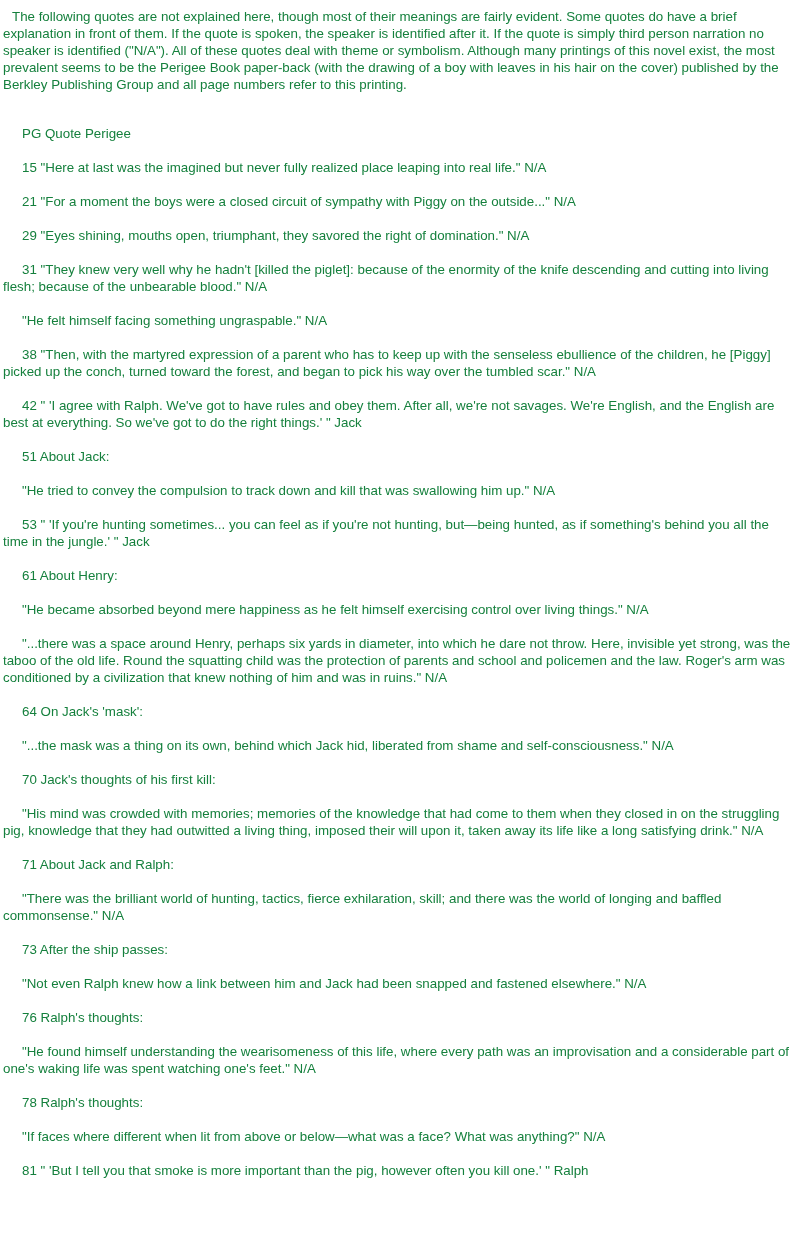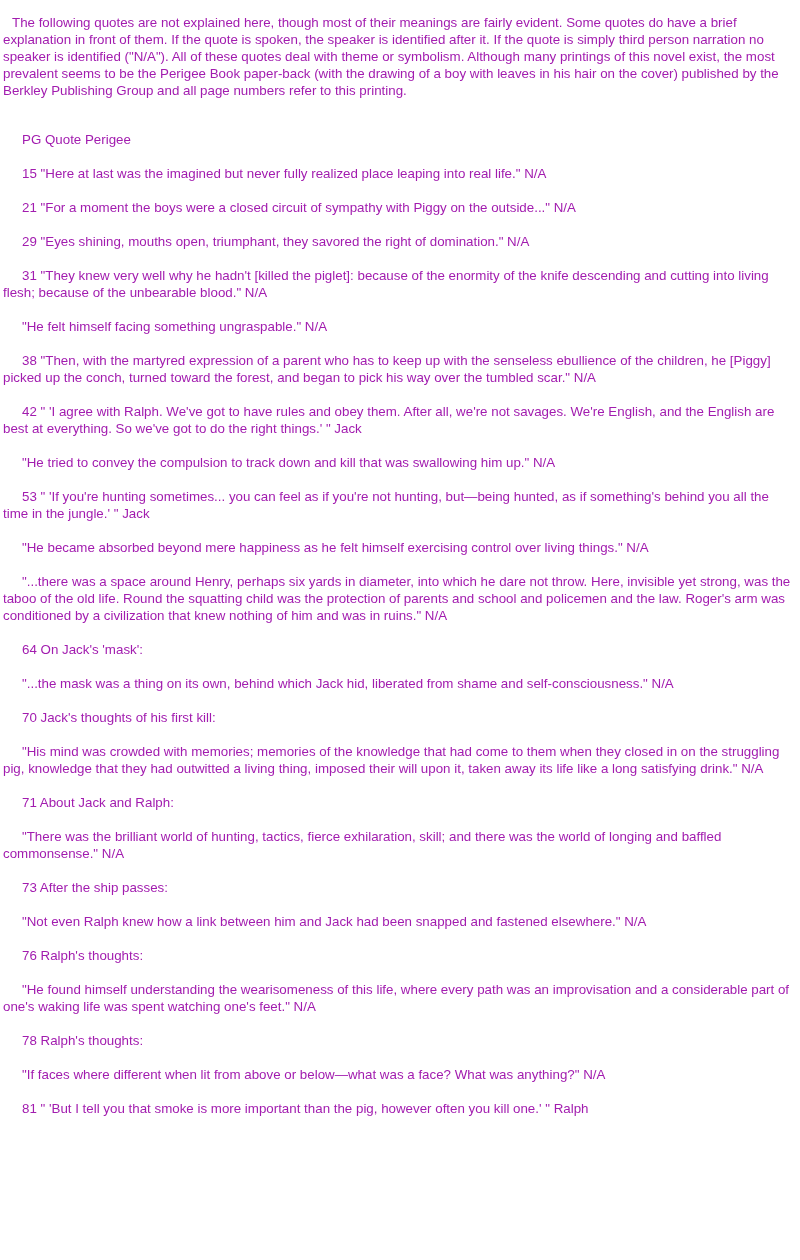--- a/index.html
+++ b/index.html
@@ -4,24 +4,24 @@
 <style>
   html, body {
     margin: 0;
     padding: 0;
     background: #ffffff;
   }
   .page {
     width: 800px;
     height: 1260px;
     box-sizing: border-box;
-    padding: 14px 5px 0 3px;
+    padding: 8px 5px 0 3px;
     overflow: hidden;
     background: #ffffff;
-    color: #a21caf;
+    color: #15803d;
     font-family: "Liberation Sans", "DejaVu Sans", sans-serif;
     font-size: 13.33px;
     line-height: 17px;
     text-align: left;
   }
   .intro {
     margin: 0 0 32px 0;
     text-indent: 9px;
   }
   .list-header {
@@ -39,22 +39,24 @@
 <div class="page">
   <p class="intro">The following quotes are not explained here, though most of their meanings are fairly evident. Some quotes do have a brief explanation in front of them. If the quote is spoken, the speaker is identified after it. If the quote is simply third person narration no speaker is identified ("N/A"). All of these quotes deal with theme or symbolism. Although many printings of this novel exist, the most prevalent seems to be the Perigee Book paper-back (with the drawing of a boy with leaves in his hair on the cover) published by the Berkley Publishing Group and all page numbers refer to this printing.</p>
   <p class="list-header">PG Quote Perigee</p>
   <p class="entry">15 "Here at last was the imagined but never fully realized place leaping into real life." N/A</p>
   <p class="entry">21 "For a moment the boys were a closed circuit of sympathy with Piggy on the outside..." N/A</p>
   <p class="entry">29 "Eyes shining, mouths open, triumphant, they savored the right of domination." N/A</p>
   <p class="entry">31 "They knew very well why he hadn't [killed the piglet]: because of the enormity of the knife descending and cutting into living flesh; because of the unbearable blood." N/A</p>
   <p class="entry">"He felt himself facing something ungraspable." N/A</p>
   <p class="entry">38 "Then, with the martyred expression of a parent who has to keep up with the senseless ebullience of the children, he [Piggy] picked up the conch, turned toward the forest, and began to pick his way over the tumbled scar." N/A</p>
   <p class="entry">42 " 'I agree with Ralph. We've got to have rules and obey them. After all, we're not savages. We're English, and the English are best at everything. So we've got to do the right things.' " Jack</p>
+  <p class="entry">51 About Jack:</p>
   <p class="entry">"He tried to convey the compulsion to track down and kill that was swallowing him up." N/A</p>
   <p class="entry">53 " 'If you're hunting sometimes... you can feel as if you're not hunting, but—being hunted, as if something's behind you all the time in the jungle.' " Jack</p>
+  <p class="entry">61 About Henry:</p>
   <p class="entry">"He became absorbed beyond mere happiness as he felt himself exercising control over living things." N/A</p>
   <p class="entry">"...there was a space around Henry, perhaps six yards in diameter, into which he dare not throw. Here, invisible yet strong, was the taboo of the old life. Round the squatting child was the protection of parents and school and policemen and the law. Roger's arm was conditioned by a civilization that knew nothing of him and was in ruins." N/A</p>
   <p class="entry">64 On Jack's 'mask':</p>
   <p class="entry">"...the mask was a thing on its own, behind which Jack hid, liberated from shame and self-consciousness." N/A</p>
   <p class="entry">70 Jack's thoughts of his first kill:</p>
   <p class="entry">"His mind was crowded with memories; memories of the knowledge that had come to them when they closed in on the struggling pig, knowledge that they had outwitted a living thing, imposed their will upon it, taken away its life like a long satisfying drink." N/A</p>
   <p class="entry">71 About Jack and Ralph:</p>
   <p class="entry">"There was the brilliant world of hunting, tactics, fierce exhilaration, skill; and there was the world of longing and baffled commonsense." N/A</p>
   <p class="entry">73 After the ship passes:</p>
   <p class="entry">"Not even Ralph knew how a link between him and Jack had been snapped and fastened elsewhere." N/A</p>

